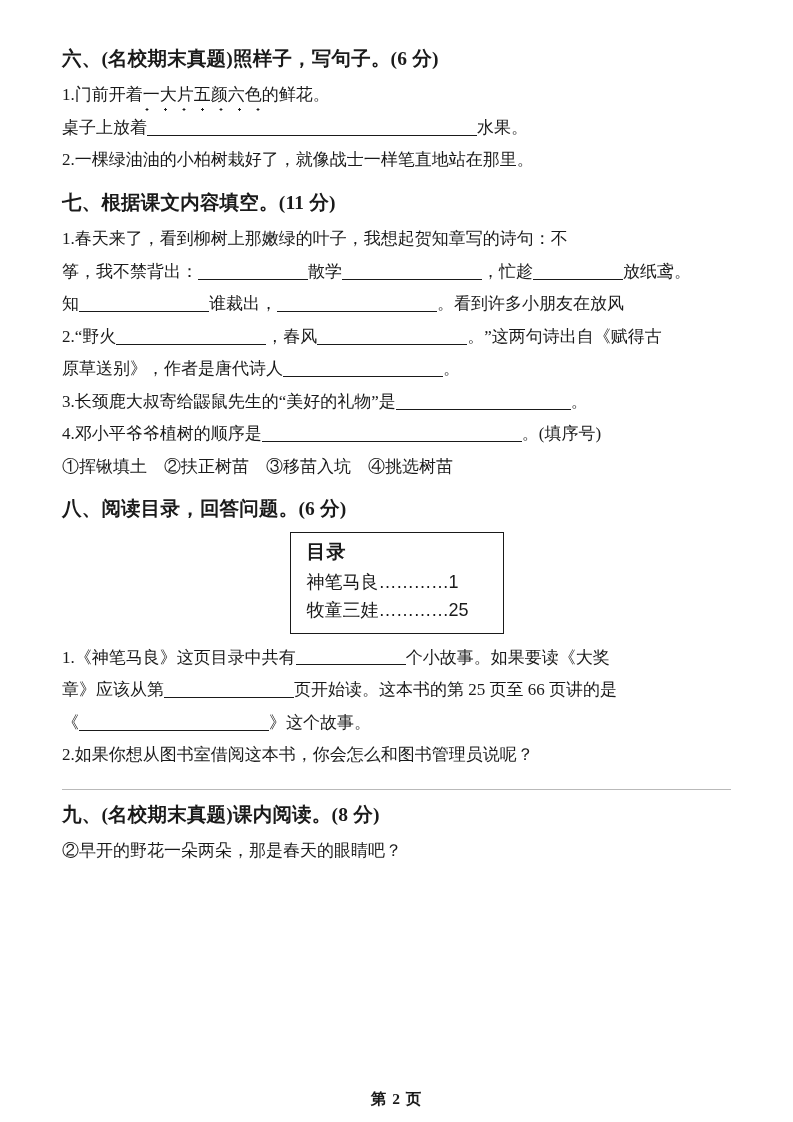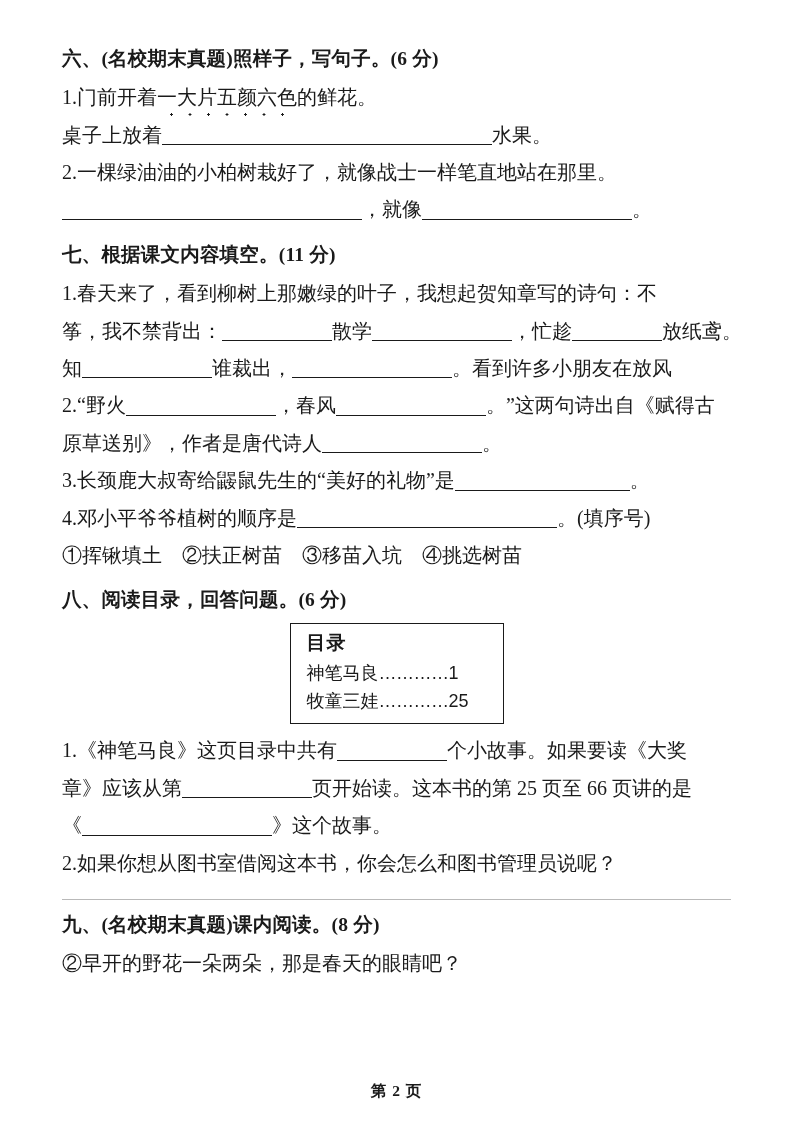--- a/index.html
+++ b/index.html
@@ -24,21 +24,21 @@
     padding: 46px 62px 12px 62px;
   }
   .sec-head {
     font-size: 19.5px;
     font-weight: bold;
     letter-spacing: 0.2px;
     margin: 0 0 9px 0;
     line-height: 1.35;
   }
   .line {
-    font-size: 20px;
+    font-size: 17px;
     line-height: 1.62;
     margin: 0 0 5px 0;
     white-space: nowrap;
   }
   .blank {
     display: inline-block;
     border-bottom: 1.3px solid #1a1a1a;
     height: 0.95em;
     vertical-align: -0.17em;
   }
@@ -115,21 +115,21 @@
   .hr-sep {
     border: 0;
     border-top: 1.2px solid #b9b9b9;
     margin: 20px 0 12px 0;
   }
   .sec-spacer { height: 11px; }
 
   .footer {
     position: absolute;
     left: 0;
-    bottom: 20px;
+    bottom: 12px;
     width: 793px;
     text-align: center;
     font-size: 15.5px;
     font-weight: bold;
     letter-spacing: 1px;
   }
   .footer .fbox {
     display: inline-block;
   }
 </style>
@@ -142,23 +142,20 @@
 
   <div class="line">
     <span>1.门前开着<span class="dots">一大片五颜六色</span>的鲜花。</span>
   </div>
   <div class="line">
     <span>桌子上放着</span><span class="blank b330"></span><span>水果。</span>
   </div>
 
   <div class="line">
     <span>2.一棵绿油油的小柏树栽好了，就像战士一样笔直地站在那里。</span>
-  </div>
-  <div class="line">
-    <span class="blank b300"></span><span>，就像</span><span class="blank b210"></span><span>。</span>
   </div>
 
   <div class="sec-spacer"></div>
 
   <div class="sec-head">七、根据课文内容填空。(11 分)</div>
 
   <div class="line">
     <span>1.春天来了，看到柳树上那嫩绿的叶子，我想起贺知章写的诗句：不</span>
   </div>
   <div class="line">

